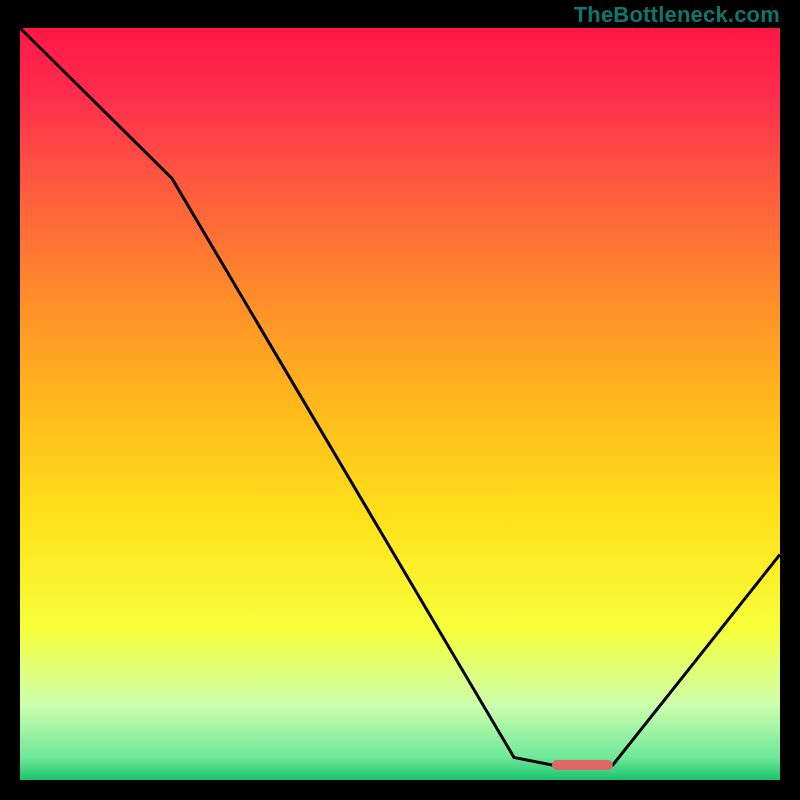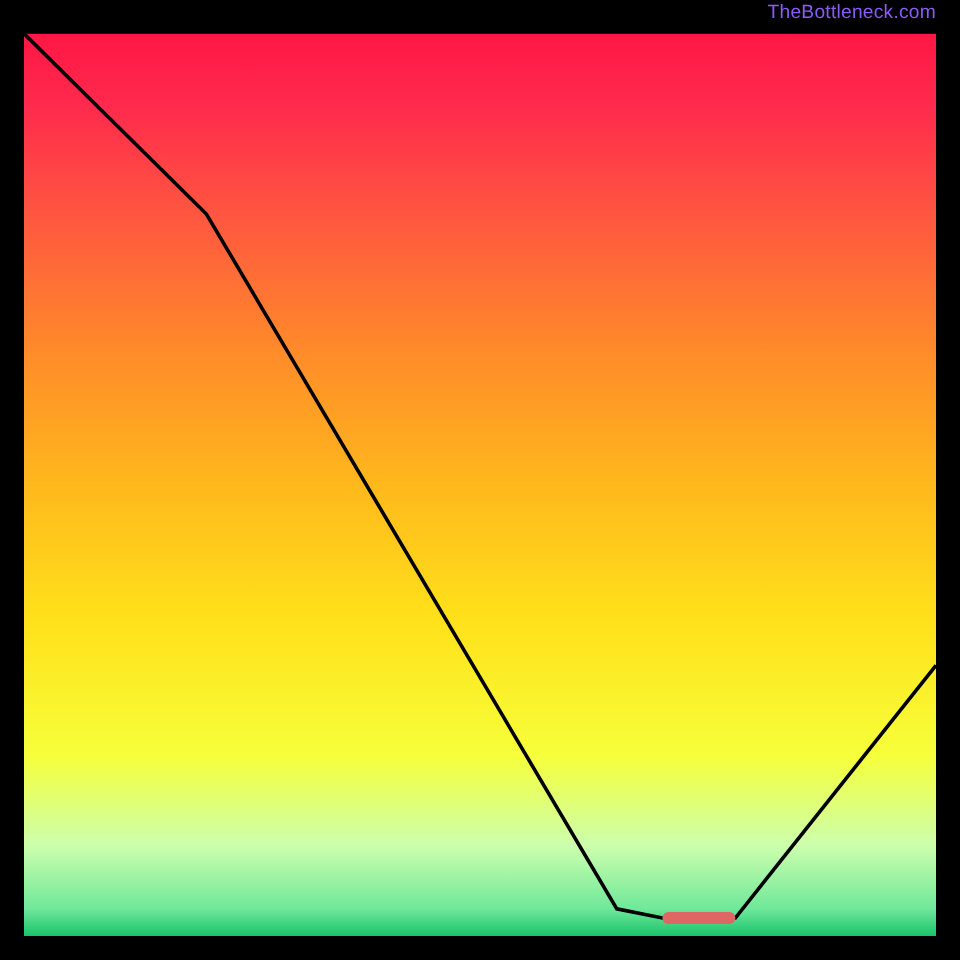--- a/index.html
+++ b/index.html
@@ -14,23 +14,23 @@
   .frame {
     position: relative;
     width: 800px;
     height: 800px;
     background: #000;
   }
   .watermark {
     position: absolute;
     top: 2px;
     right: 20px;
-    font-size: 16px;
-    font-weight: 400;
-    color: #8b5cf6;
+    font-size: 22px;
+    font-weight: 700;
+    color: #0f766e;
     letter-spacing: 0.2px;
     z-index: 5;
   }
   svg.plot {
     position: absolute;
     left: 20px;
     top: 28px;
     width: 760px;
     height: 752px;
   }

